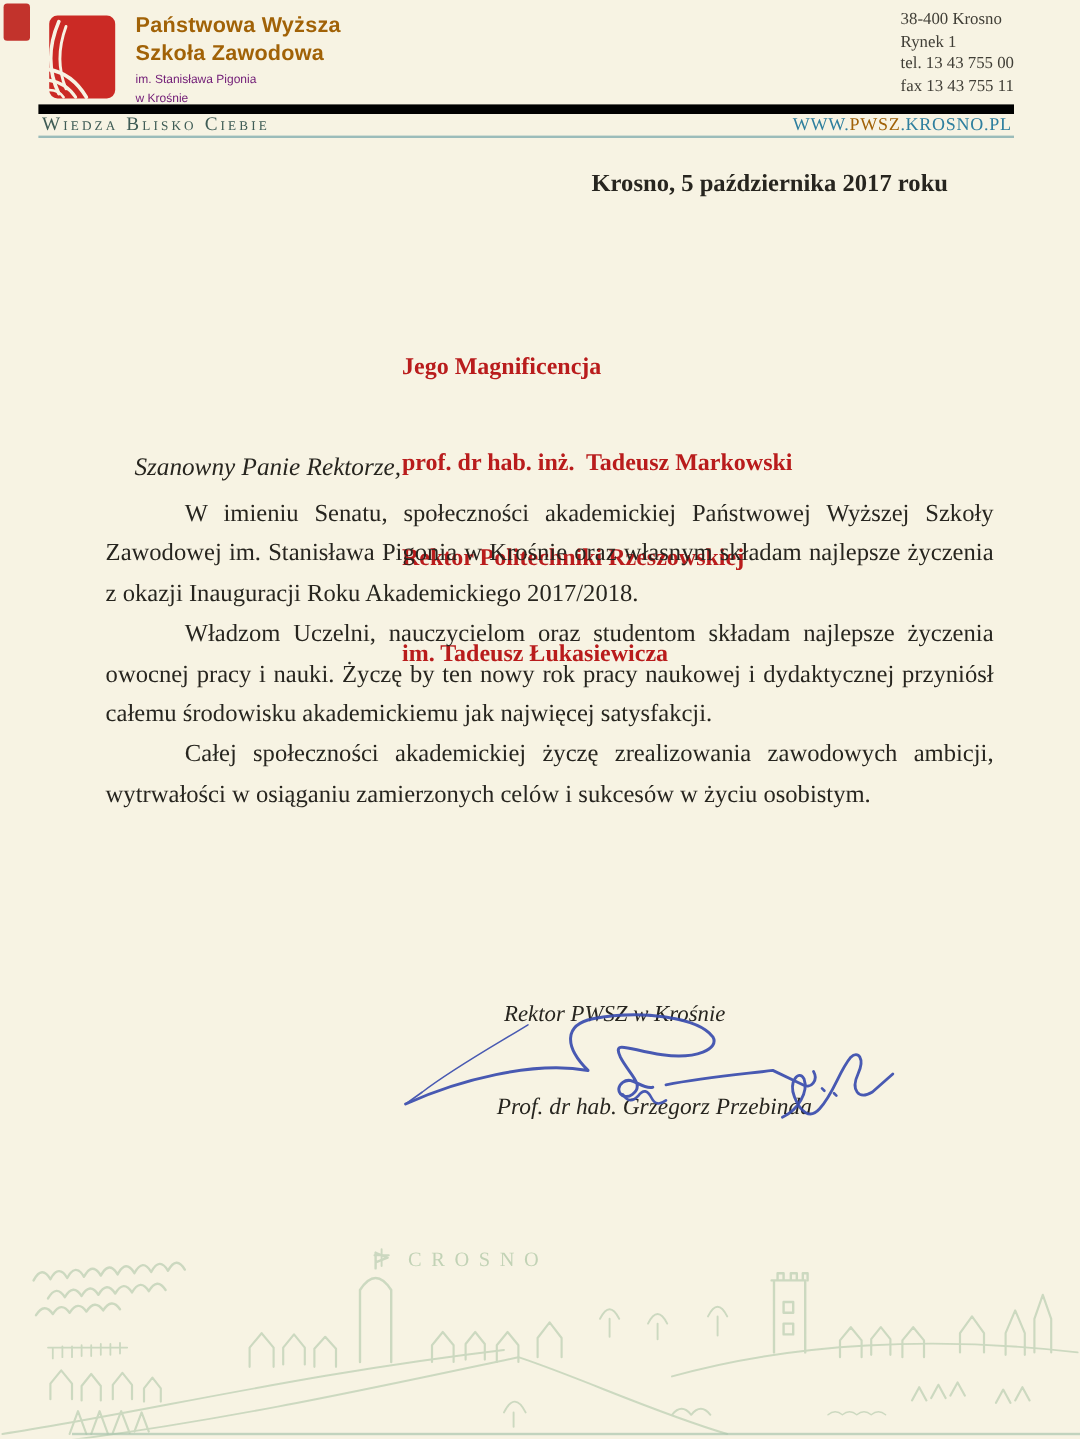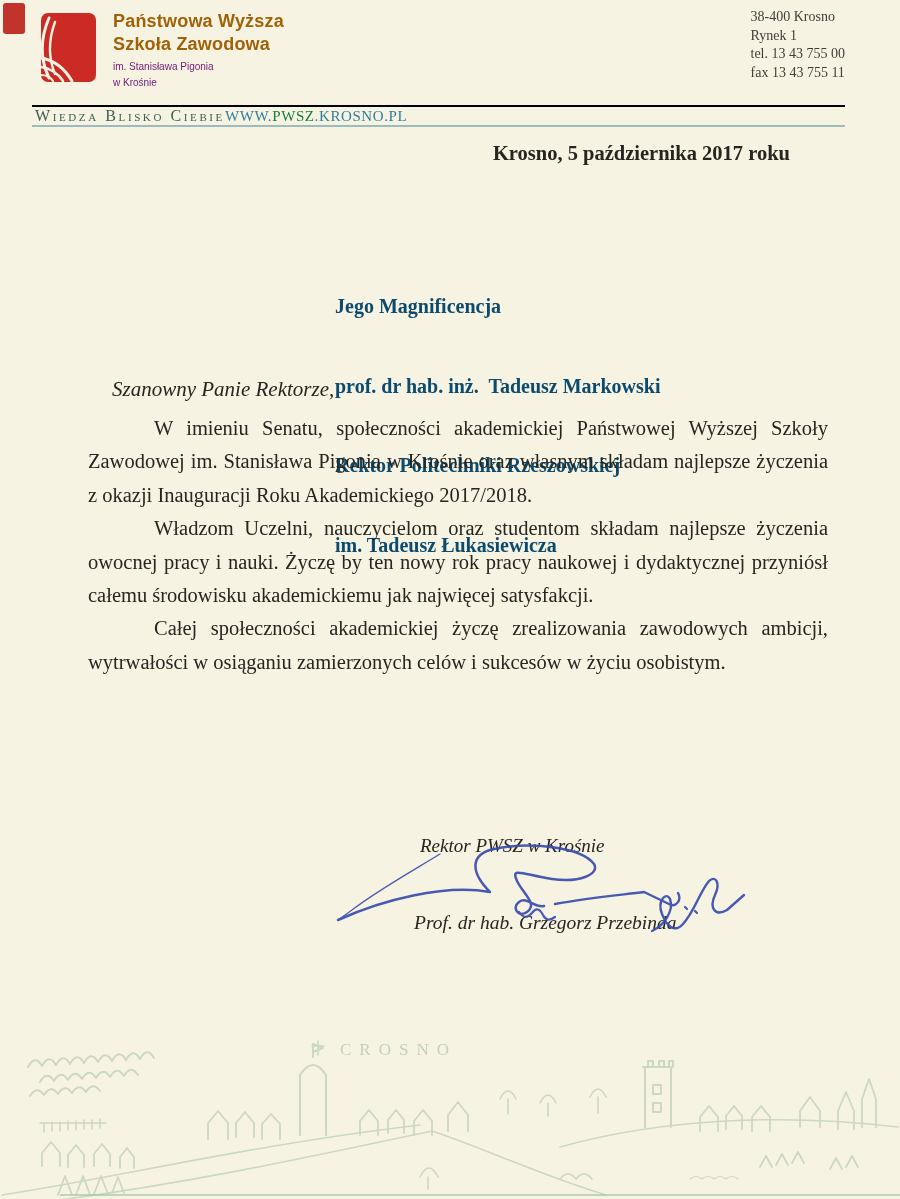--- a/index.html
+++ b/index.html
@@ -13,33 +13,33 @@
   .corner-mark{position:absolute;left:3px;top:3px;width:22px;height:31px;
     background:#c2332c;border-radius:3px;}
   .logo{position:absolute;left:36px;top:11px;width:62px;height:73px;}
   .name-block{position:absolute;left:113px;top:10px;line-height:23px;
     font-family:"Liberation Sans", sans-serif;}
   .name-line{font-size:18px;font-weight:bold;color:#a16207;letter-spacing:.2px;}
   .sub-block{margin-top:3px;line-height:16px;}
   .sub-line{font-size:10px;color:#701a75;}
   .contact-block{position:absolute;right:55px;top:8px;
     font-size:14px;line-height:18.5px;color:#403e36;}
-  .band{position:absolute;left:32px;right:55px;top:105px;height:18px;
-    border-top:2px solid #000000;border-bottom:2px solid #9bbcba;
-    display:flex;align-items:center;}
+  .band{position:absolute;left:32px;right:55px;top:87px;height:18px;
+    border-top:8px solid #000000;border-bottom:2px solid #9bbcba;
+    display:flex;justify-content:space-between;align-items:center;}
   .tagline{font-variant:small-caps;font-size:16px;letter-spacing:2.6px;
     color:#3f5c55;padding-left:3px;}
   .website{font-size:15px;letter-spacing:.6px;color:#2e7f9e;padding-right:2px;
     font-family:"Liberation Serif", serif;}
-  .website .brand{color:#15803d;}
+  .website .brand{color:#a16207;}
   
   .dateline{position:absolute;left:0;right:110px;top:142px;text-align:right;
     font-size:20.5px;color:#27251f;font-weight:bold;}
   .recipient{position:absolute;left:335px;top:240px;font-size:20px;font-weight:bold;
-    line-height:26.5px;color:#0c4a6e;white-space:pre-wrap;}
+    line-height:26.5px;color:#b91c1c;white-space:pre-wrap;}
   .salutation{position:absolute;left:112px;top:377px;font-size:21px;font-style:italic;}
   .body-text{position:absolute;left:88px;right:72px;top:412px;
     font-size:20.5px;line-height:33.4px;text-align:justify;}
   .body-text p{margin:0;text-indent:66px;}
   .sign-title{position:absolute;left:420px;top:835px;font-size:19px;font-style:italic;z-index:1;}
   .sign-name{position:absolute;left:387px;top:912px;font-size:19.5px;font-style:italic;z-index:1;margin-left:27px;}
   .signature-svg{position:absolute;left:322px;top:838px;z-index:2;}
   
   .watermark{position:absolute;left:0;bottom:0;width:900px;height:172px;opacity:.85;}
   .scan-edge-bottom{position:absolute;left:60px;right:0;bottom:3px;height:2px;

